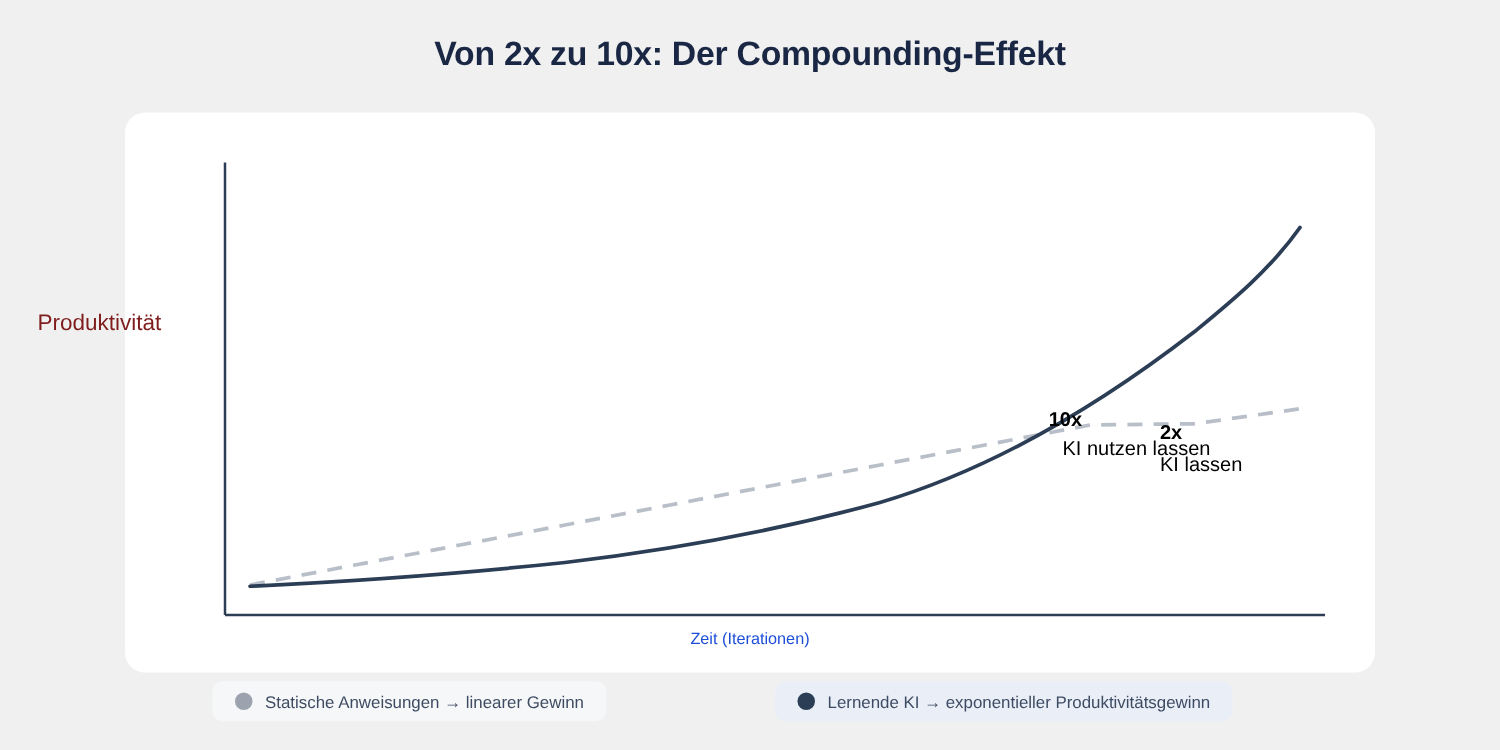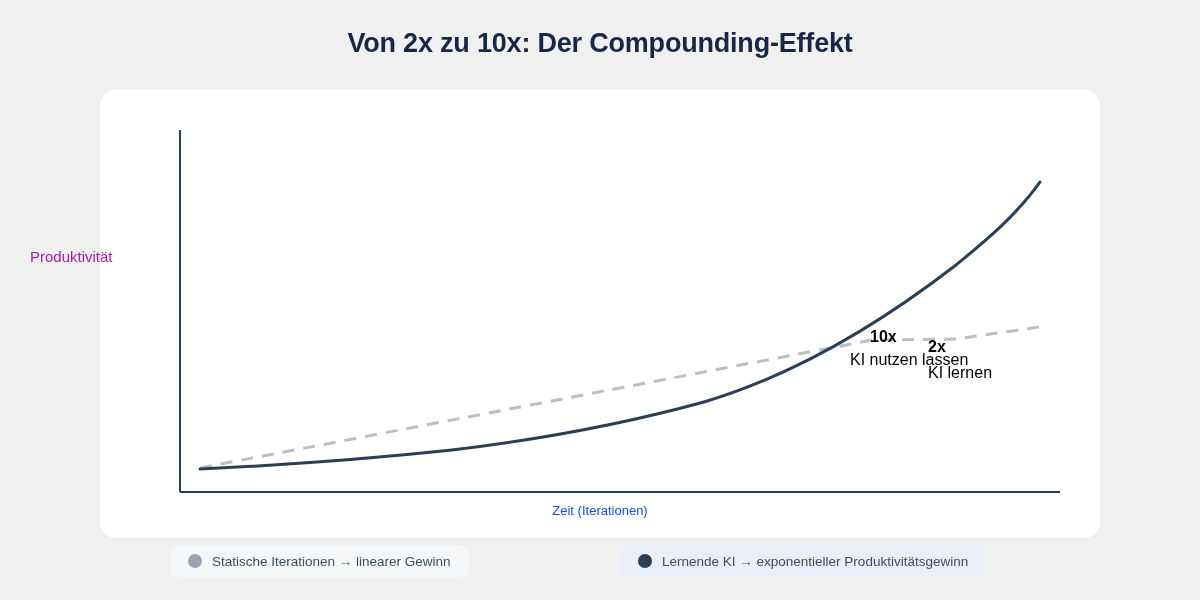--- a/index.html
+++ b/index.html
@@ -61,22 +61,22 @@
     left: 0;
     top: 0;
     display: block;
   }
 
   
   .y-axis-title {
     position: absolute;
     left: 30px;
     top: 248px;
-    font-size: 15px;
-    color: #a21caf;
+    font-size: 18px;
+    color: #7f1d1d;
     white-space: nowrap;
   }
   .x-axis-title {
     position: absolute;
     left: 0;
     top: 503px;
     width: 1200px;
     text-align: center;
     font-size: 13px;
     color: #1d4ed8;
@@ -88,21 +88,21 @@
     position: absolute;
     white-space: nowrap;
   }
   .ann-value {
     font-weight: bold;
     line-height: 1;
   }
   .ann-caption {
     line-height: 1;
   }
-  .ann-exp-value  { left: 870px; top: 329px; }
+  .ann-exp-value  { left: 839px; top: 329px; }
   .ann-exp-caption{ left: 850px; top: 352px; }
   .ann-lin-value  { left: 928px; top: 339px; }
   .ann-lin-caption{ left: 928px; top: 365px; }
 
   
   .legend {
     position: absolute;
     left: 0;
     top: 545px;
     width: 1200px;
@@ -160,26 +160,26 @@
   </div>
 
   <div class="y-axis-title">Produktivität</div>
 
   <div class="x-axis-title">Zeit (Iterationen)</div>
 
   <div class="ann ann-exp ann-exp-value ann-value">10x</div>
   <div class="ann ann-exp ann-exp-caption ann-caption">KI nutzen lassen</div>
 
   <div class="ann ann-lin ann-lin-value ann-value">2x</div>
-  <div class="ann ann-lin ann-lin-caption ann-caption">KI lernen</div>
+  <div class="ann ann-lin ann-lin-caption ann-caption">KI lassen</div>
 
   <div class="legend">
     <div class="legend-item legend-static" style="background: rgb(246, 247, 248);">
       <span class="legend-dot" style="background: rgb(156, 163, 175);"></span>
-      <span>Statische Iterationen → linearer Gewinn</span>
+      <span>Statische Anweisungen → linearer Gewinn</span>
     </div>
     <div class="legend-item legend-learning" style="background: rgb(233, 238, 247);">
       <span class="legend-dot" style="background: rgb(44, 62, 86);"></span>
       <span>Lernende KI → exponentieller Produktivitätsgewinn</span>
     </div>
   </div>
 
 </div>
 
 </body></html>

